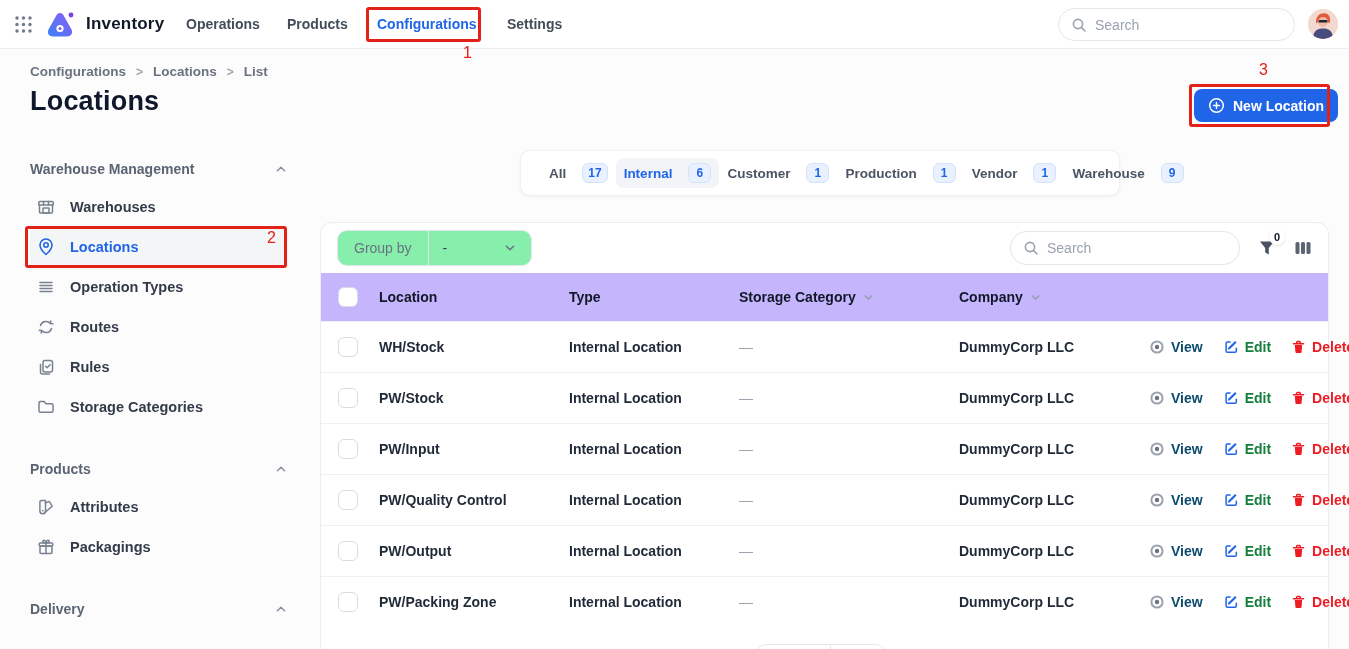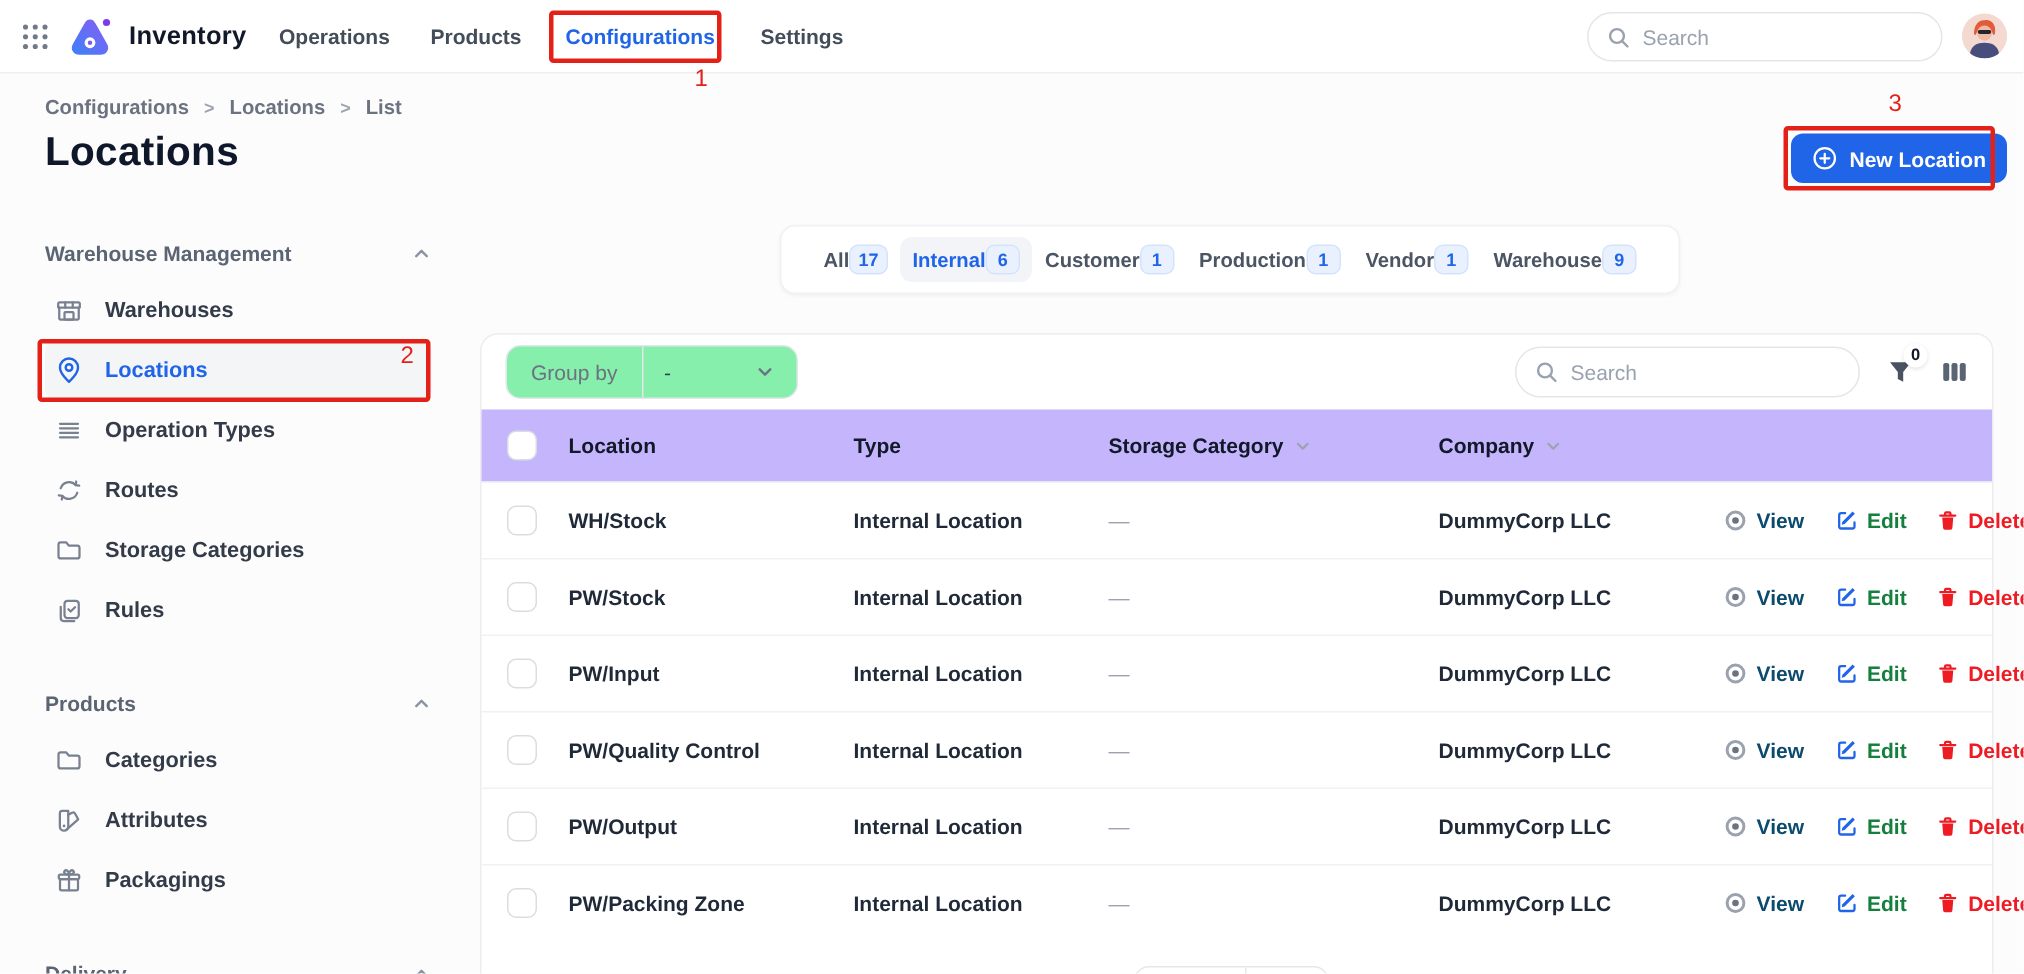--- a/index.html
+++ b/index.html
@@ -46,21 +46,21 @@
   .side-item { height:40px; display:flex; align-items:center; gap:14px; padding-left:6px; border-radius:8px; cursor:pointer; }
   .side-item .lbl { font-size:14.5px; font-weight:600; color:#333b49; }
   .side-item .ic { color:#78818f; }
   .side-item.active { background:#f3f5f7; }
   .side-item.active .lbl { color:#2065e8; }
   .side-item.active .ic { color:#2065e8; }
   .side-gap { margin-top:32px; }
 
   
   .tabsbar { position:absolute; left:520px; top:150px; width:600px; height:46px; background:#fff; border:1px solid #eff1f4; border-radius:10px; box-shadow:0 1px 3px rgba(16,24,40,.05); display:flex; align-items:center; justify-content:space-between; padding:0 20px; z-index:2; }
-  .ftab { display:flex; align-items:center; gap:0; cursor:pointer; padding:5px 8px; border-radius:8px; }
+  .ftab { display:flex; align-items:center; gap:16px; cursor:pointer; padding:5px 8px; border-radius:8px; }
   .ftab .t { font-size:13.5px; font-weight:600; color:#4b5563; white-space:nowrap; }
   .ftab .b { min-width:23px; height:20px; padding:0 5px; border-radius:6px; background:#eaf1fe; border:1px solid #d4e3fc; color:#2065e8; font-size:12px; font-weight:600; display:flex; align-items:center; justify-content:center; }
   .ftab.active { background:#f2f4f7; }
   .ftab.active .t { color:#2065e8; }
 
   
   .card { position:absolute; left:320px; top:222px; width:1009px; height:500px; background:#fff; border:1px solid #ececf1; border-radius:12px; z-index:1; }
   .toolbar { height:50px; display:flex; align-items:center; justify-content:space-between; padding:0 16px; }
   .groupby { height:36px; display:flex; align-items:stretch; border:1px solid #e3e6ea; border-radius:10px; overflow:hidden; background:#86efac; cursor:pointer; }
   .groupby .gcell1 { display:flex; align-items:center; padding:0 16px; font-size:14px; font-weight:500; color:#6b7280; border-right:1px solid #e3e6ea; }
@@ -218,52 +218,44 @@
         <path d="M15.5 11.5 A5.8 5.8 0 0 1 5.6 13.6"></path>
           <path d="M4.5 8.5 A5.8 5.8 0 0 1 14.4 6.4"></path>
         <polyline points="3.2,13.2 5.6,13.6 5.2,16"></polyline>
           <polyline points="16.8,6.8 14.4,6.4 14.8,4"></polyline>
       </svg>
     </span>
     <span class="lbl">Routes</span>
   </div>
   <div class="side-item">
     <span class="ic">
-      <svg width="20" height="20" viewBox="0 0 20 20" fill="none" stroke="currentColor" stroke-width="1.5" stroke-linejoin="round">
-        <path d="M3 6 Q3 4.5 4.5 4.5 H8 L10 6.8 H15.5 Q17 6.8 17 8.3 V13.8 Q17 15.3 15.5 15.3 H4.5 Q3 15.3 3 13.8 Z"></path>
-      </svg>
-    </span>
-    <span class="lbl">Storage Categories</span>
-  </div>
-  <div class="side-item">
-    <span class="ic">
       <svg width="20" height="20" viewBox="0 0 20 20" fill="none" stroke="currentColor" stroke-width="1.5" stroke-linecap="round" stroke-linejoin="round">
         <rect x="7" y="3.5" width="9.5" height="11.5" rx="2"></rect>
         <path d="M13.5 17 H6.5 Q4.5 17 4.5 15 V7.5"></path>
         <polyline points="9.6,9.2 11.1,10.7 14,7.8"></polyline>
       </svg>
     </span>
     <span class="lbl">Rules</span>
+  </div>
+  <div class="side-item">
+    <span class="ic">
+      <svg width="20" height="20" viewBox="0 0 20 20" fill="none" stroke="currentColor" stroke-width="1.5" stroke-linejoin="round">
+        <path d="M3 6 Q3 4.5 4.5 4.5 H8 L10 6.8 H15.5 Q17 6.8 17 8.3 V13.8 Q17 15.3 15.5 15.3 H4.5 Q3 15.3 3 13.8 Z"></path>
+      </svg>
+    </span>
+    <span class="lbl">Storage Categories</span>
   </div>
 
   <div class="side-section-head side-gap">
     <span>Products</span>
     <span>
       <svg width="14" height="14" viewBox="0 0 16 16" fill="none" stroke="#8b93a1" stroke-width="1.8" stroke-linecap="round" stroke-linejoin="round">
           <path d="M4 10 L8 6 L12 10"></path>
         </svg>
     </span>
-  </div>
-  <div class="side-item">
-    <span class="ic">
-      <svg width="20" height="20" viewBox="0 0 20 20" fill="none" stroke="currentColor" stroke-width="1.5" stroke-linejoin="round">
-        <path d="M3 6 Q3 4.5 4.5 4.5 H8 L10 6.8 H15.5 Q17 6.8 17 8.3 V13.8 Q17 15.3 15.5 15.3 H4.5 Q3 15.3 3 13.8 Z"></path>
-      </svg>
-    </span>
-    <span class="lbl">Categories</span>
   </div>
   <div class="side-item">
     <span class="ic">
       <svg width="20" height="20" viewBox="0 0 20 20" fill="none" stroke="currentColor" stroke-width="1.5" stroke-linecap="round" stroke-linejoin="round">
         <path d="M5.5 3.5 H9.5 V14 A2.8 2.8 0 0 1 3.9 14 V5.1 Q3.9 3.5 5.5 3.5 Z"></path>
         <path d="M9.5 6.2 L12 4.8 Q13.4 4.1 14.1 5.5 L16.1 9.2 L8.2 16.2"></path>
         <circle cx="6.7" cy="13.6" r="0.9" fill="currentColor" stroke="none"></circle>
       </svg>
     </span>
     <span class="lbl">Attributes</span>

